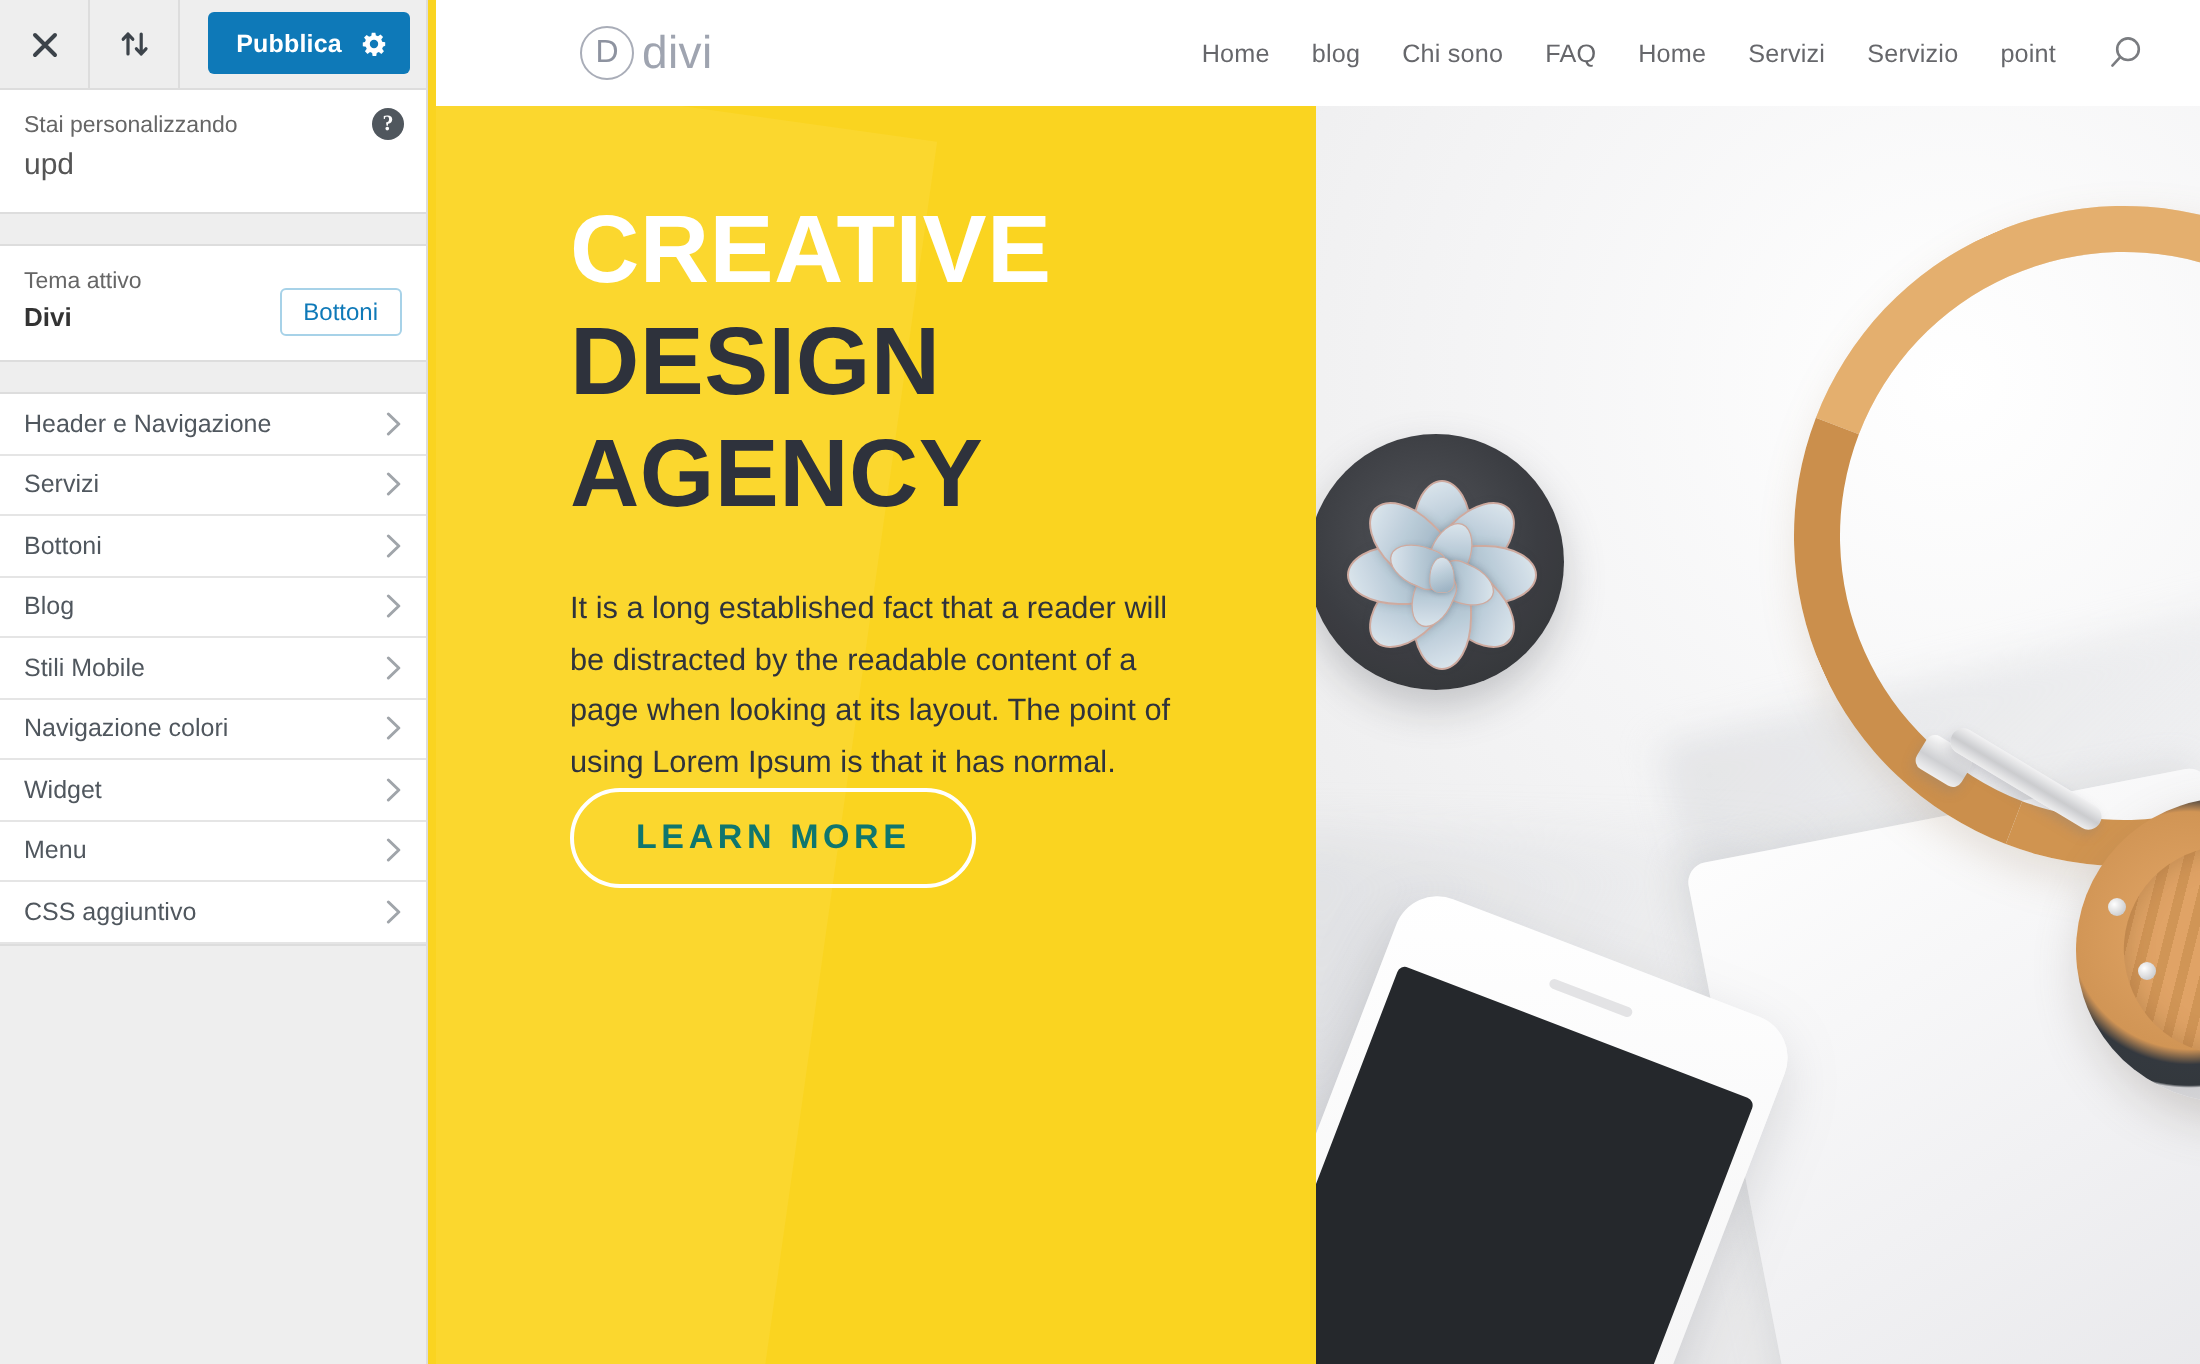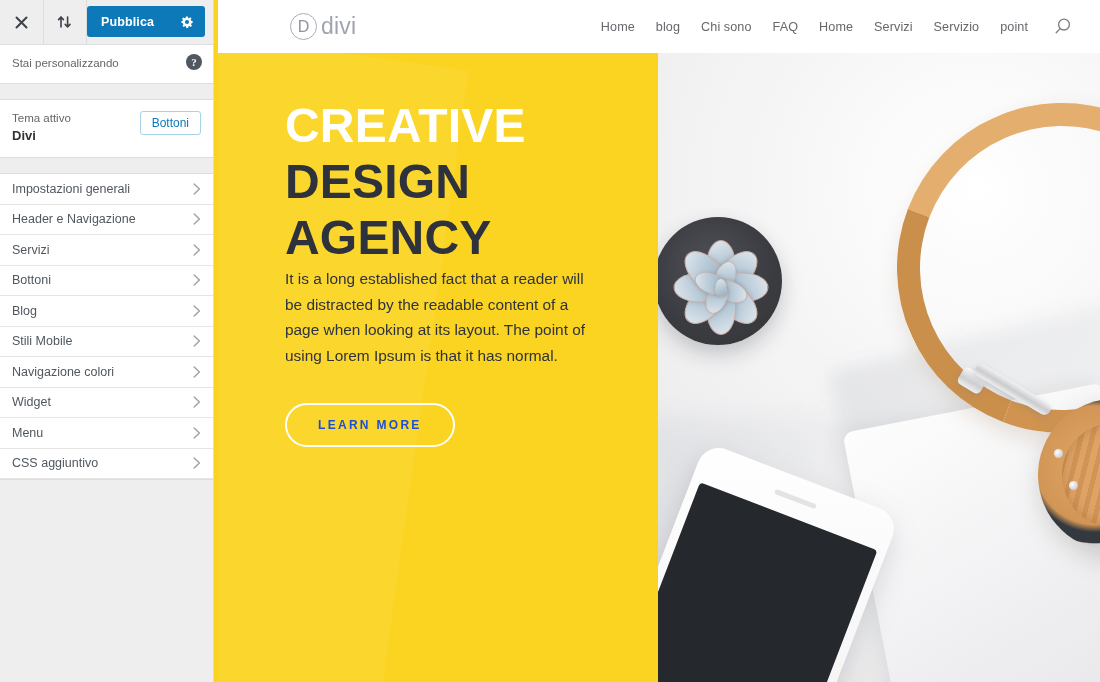--- a/index.html
+++ b/index.html
@@ -22,21 +22,21 @@
     height: 45px; background: #eee; border-bottom: 1px solid #ddd;
     display: flex; align-items: stretch; position: relative;
   }
   .tb-btn {
     width: 45px; display: flex; align-items: center; justify-content: center;
     border-right: 1px solid #ddd; background: #eee; cursor: pointer; color: #444;
   }
   .tb-btn svg { display: block; }
   .tb-spacer { flex: 1; }
   .publish-btn {
-    display: flex; align-items: center; gap: 26px;
+    display: flex; align-items: center; gap: 9px;
     background: #0e79b8; color: #fff; border: 0;
     font-size: 12.5px; font-weight: 600; letter-spacing: .1px;
     padding: 0 11px 0 14px; margin: 6px 8px 6px 0; height: 31px;
     border-radius: 3px; cursor: pointer;
     font-family: "Liberation Sans", sans-serif;
   }
   .publish-btn .gear { display: flex; align-items: center; }
 
   .panel-title-box {
     background: #fff; border-bottom: 1px solid #ddd;
@@ -50,21 +50,21 @@
     background: #50575e; color: #fff; font-size: 11px; font-weight: 700;
     display: flex; align-items: center; justify-content: center; cursor: pointer;
     font-family: "Liberation Serif", serif; line-height: 1;
   }
 
   .gap-strip { height: 15px; background: #eee; }
 
   .theme-box {
     background: #fff; border-top: 1px solid #ddd; border-bottom: 1px solid #ddd;
     padding: 11px 12px 12px 12px;
-    display: flex; align-items: flex-start; justify-content: space-between;
+    display: flex; align-items: flex-end; justify-content: space-between;
   }
   .theme-label { font-size: 11.5px; color: #666; line-height: 15px; }
   .theme-name { font-size: 13px; color: #333; font-weight: 600; line-height: 18px; margin-top: 1px; }
   .change-btn {
     border: 1px solid #a7d2e8; background: #fff; color: #0e79b8;
     font-size: 12px; padding: 4px 11px; border-radius: 3px; cursor: pointer;
     font-family: "Liberation Sans", sans-serif;
   }
 
   .gap-strip2 { height: 15px; background: #eee; }
@@ -116,28 +116,28 @@
   .hero-inner { position: relative; z-index: 2; padding: 45px 40px 0 71px; }
   .eyebrow {
     font-size: 12.6px; font-weight: 700; color: #2c3039;
     letter-spacing: 3.1px; margin-bottom: 33px;
   }
   .headline { font-weight: 700; letter-spacing: .2px; }
   .headline .hl-line { font-size: 48px; line-height: 56px; display: block; }
   .hl-white { color: #fff; }
   .hl-dark { color: #2e323c; }
   .hero-para {
-    width: 312px;
+    margin-top: 26px; width: 312px;
     font-size: 15.4px; line-height: 25.5px; color: #2f333c; font-weight: 400;
   }
   .learn-btn {
-    margin-top: 35px; display: inline-flex; align-items: center; justify-content: center;
-    border: 2px solid #fff; color: #1d4ed8; background: transparent;
+    display: inline-flex; align-items: center; justify-content: center;
+    border: 2px solid #fff; color: #0f766e; background: transparent;
     border-radius: 30px; padding: 13px 31px;
-    font-size: 12px; font-weight: 700; letter-spacing: 2.3px; cursor: pointer;
+    font-size: 17px; font-weight: 700; letter-spacing: 2.3px; cursor: pointer;
     font-family: "Liberation Sans", sans-serif;
   }
 
   
   .hero-right { position: relative; flex: 1; overflow: hidden; background: #f3f3f4; }
   .photo { position: absolute; inset: 0; background:
       radial-gradient(circle at 72% 22%, #ffffff 0%, #f4f4f5 42%, #ececed 74%, #e6e6e8 100%); }
   .desk-shadow-1 {
     position: absolute; left: 48%; top: 44%; width: 70%; height: 60%;
     background: linear-gradient(150deg, rgba(212,214,218,.55), rgba(255,255,255,0) 62%);
@@ -274,44 +274,37 @@
         <span class="gear">
           <svg width="14" height="14" viewBox="0 0 20 20" aria-hidden="true">
             <path fill="#ffffff" d="M18 11.3v-2.6l-2.2-.36a6 6 0 0 0-.62-1.5l1.3-1.8-1.84-1.84-1.8 1.3a6 6 0 0 0-1.5-.62L11 2h-2.6l-.36 2.2a6 6 0 0 0-1.5.62l-1.8-1.3L2.9 5.36l1.3 1.8a6 6 0 0 0-.62 1.5L2 9v2.6l2.2.36a6 6 0 0 0 .62 1.5l-1.3 1.8 1.84 1.84 1.8-1.3a6 6 0 0 0 1.5.62L9 18.6h2.6l.36-2.2a6 6 0 0 0 1.5-.62l1.8 1.3 1.84-1.84-1.3-1.8a6 6 0 0 0 .62-1.5L18 11.3zM10 13a3 3 0 1 1 0-6 3 3 0 0 1 0 6z"></path>
           </svg>
         </span>
       </button>
     </div>
 
     <div class="panel-title-box">
       <div class="panel-sub">Stai personalizzando</div>
+      <div class="panel-name">upd</div>
       <div class="help-icon">?</div>
     </div>
 
     <div class="gap-strip"></div>
 
     <div class="theme-box">
       <div>
         <div class="theme-label">Tema attivo</div>
         <div class="theme-name">Divi</div>
       </div>
       <button class="change-btn">Bottoni</button>
     </div>
 
     <div class="gap-strip2"></div>
 
     <nav class="menu-list">
-      <div class="menu-item">
-        <span class="lbl">Impostazioni generali</span>
-        <span class="chev">
-            <svg width="8" height="12" viewBox="0 0 8 12">
-              <path d="M1.2 1 L6.4 6 L1.2 11" stroke="#a0a5aa" stroke-width="1.5" fill="none" stroke-linecap="round" stroke-linejoin="round"></path>
-            </svg>
-          </span>
-      </div>
       <div class="menu-item">
         <span class="lbl">Header e Navigazione</span>
         <span class="chev">
             <svg width="8" height="12" viewBox="0 0 8 12">
               <path d="M1.2 1 L6.4 6 L1.2 11" stroke="#a0a5aa" stroke-width="1.5" fill="none" stroke-linecap="round" stroke-linejoin="round"></path>
             </svg>
           </span>
       </div>
       <div class="menu-item">
         <span class="lbl">Servizi</span>

